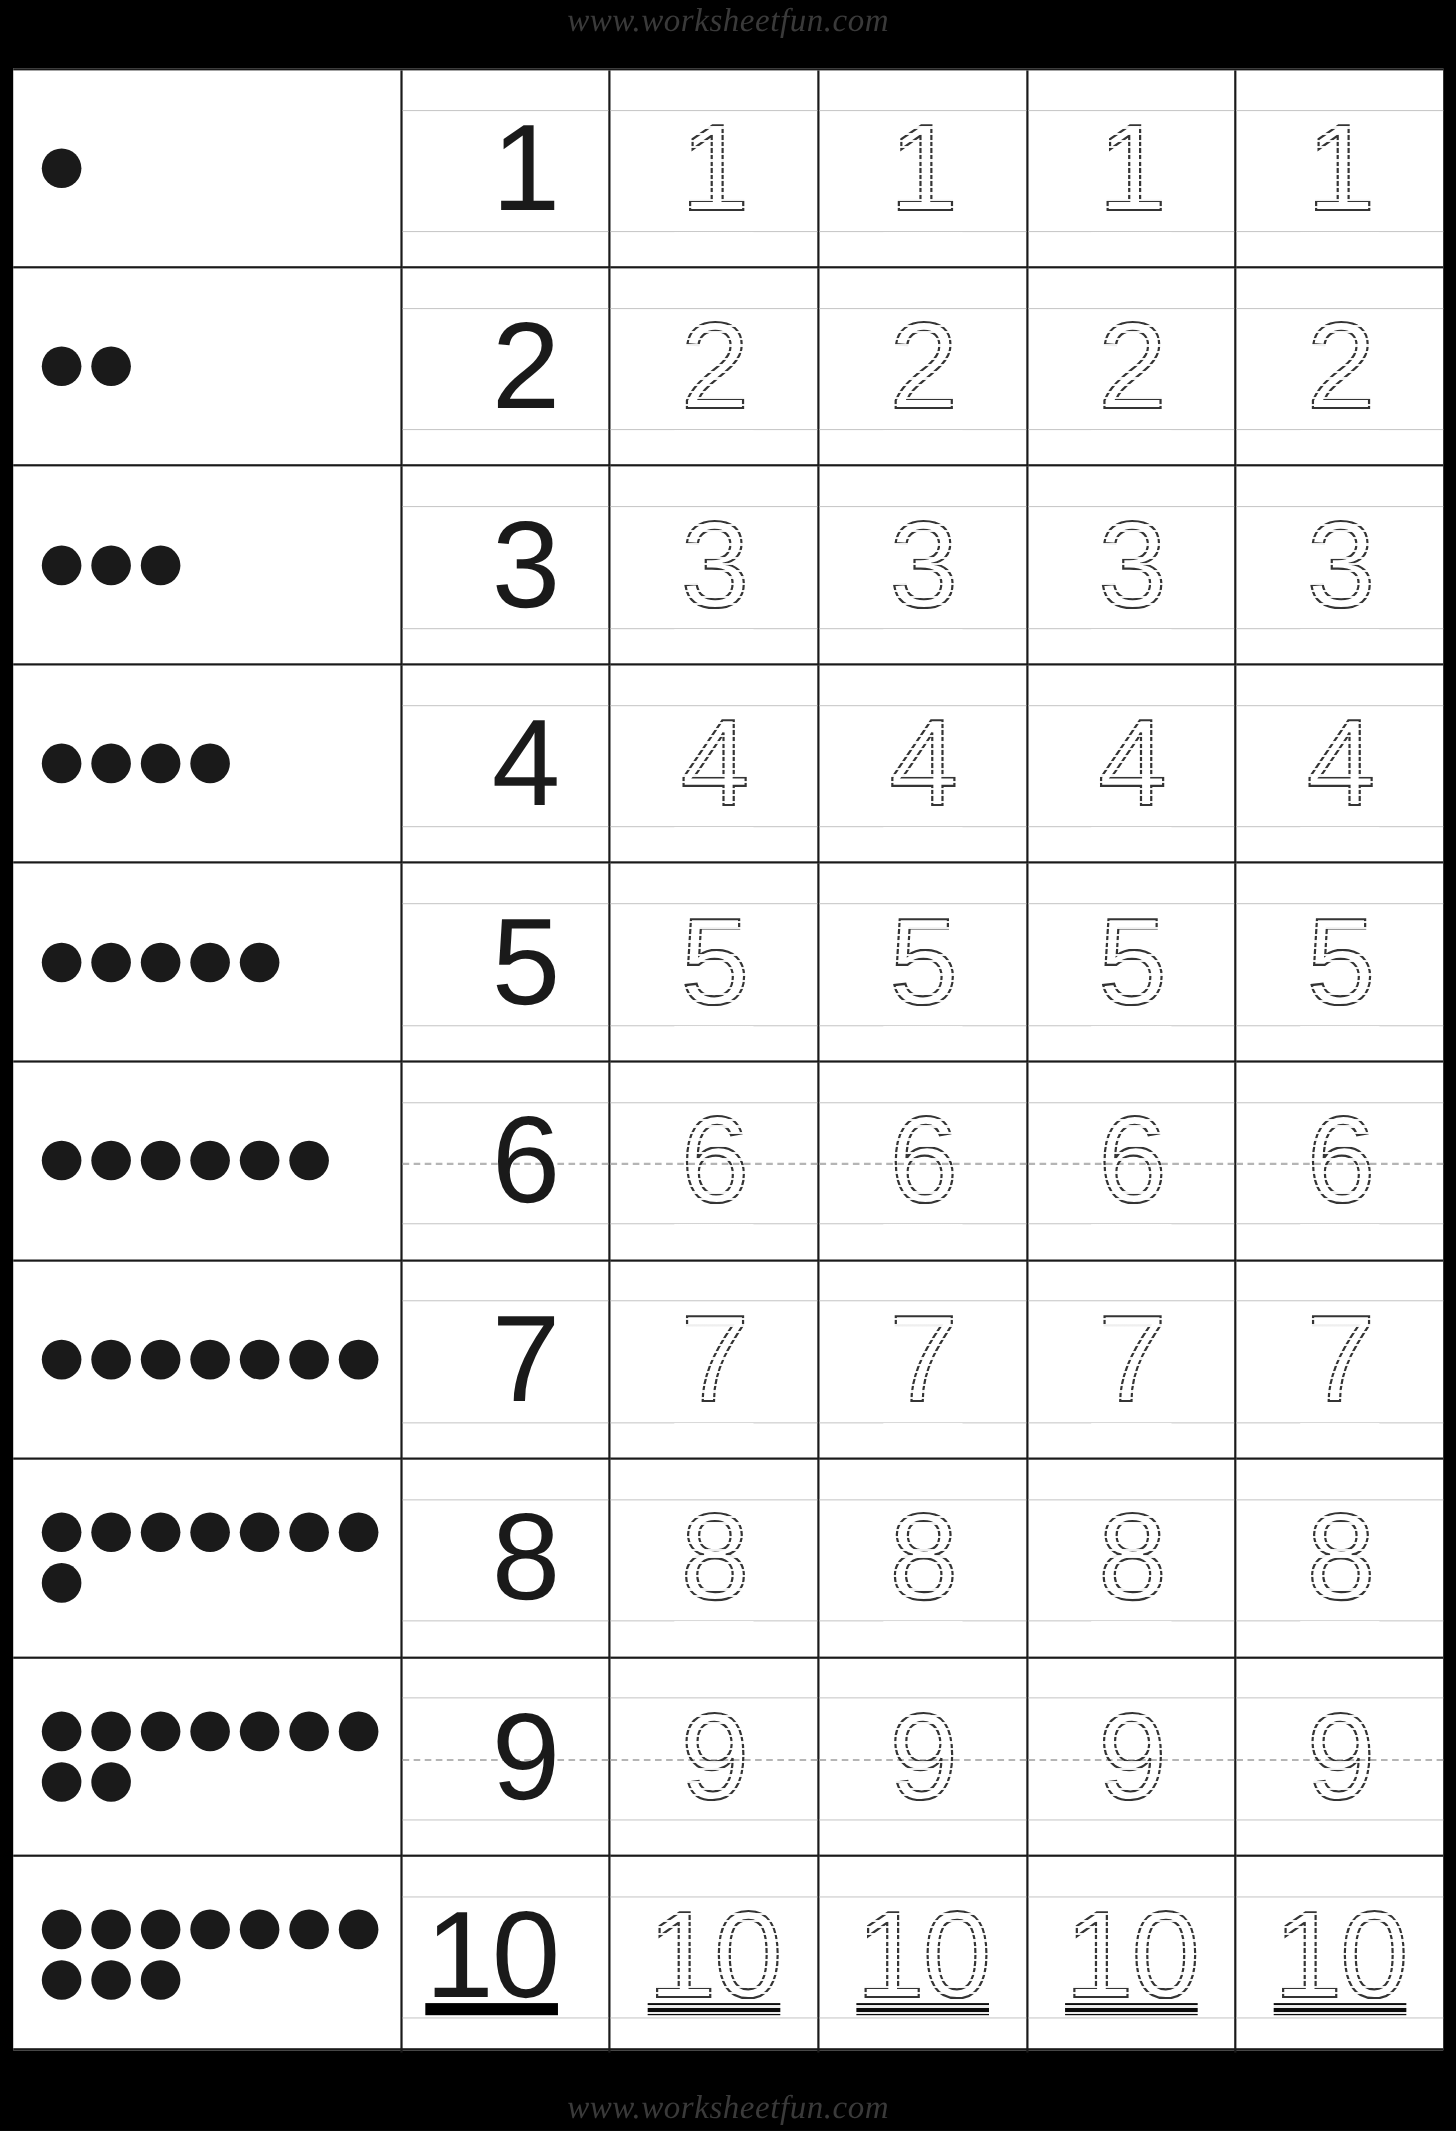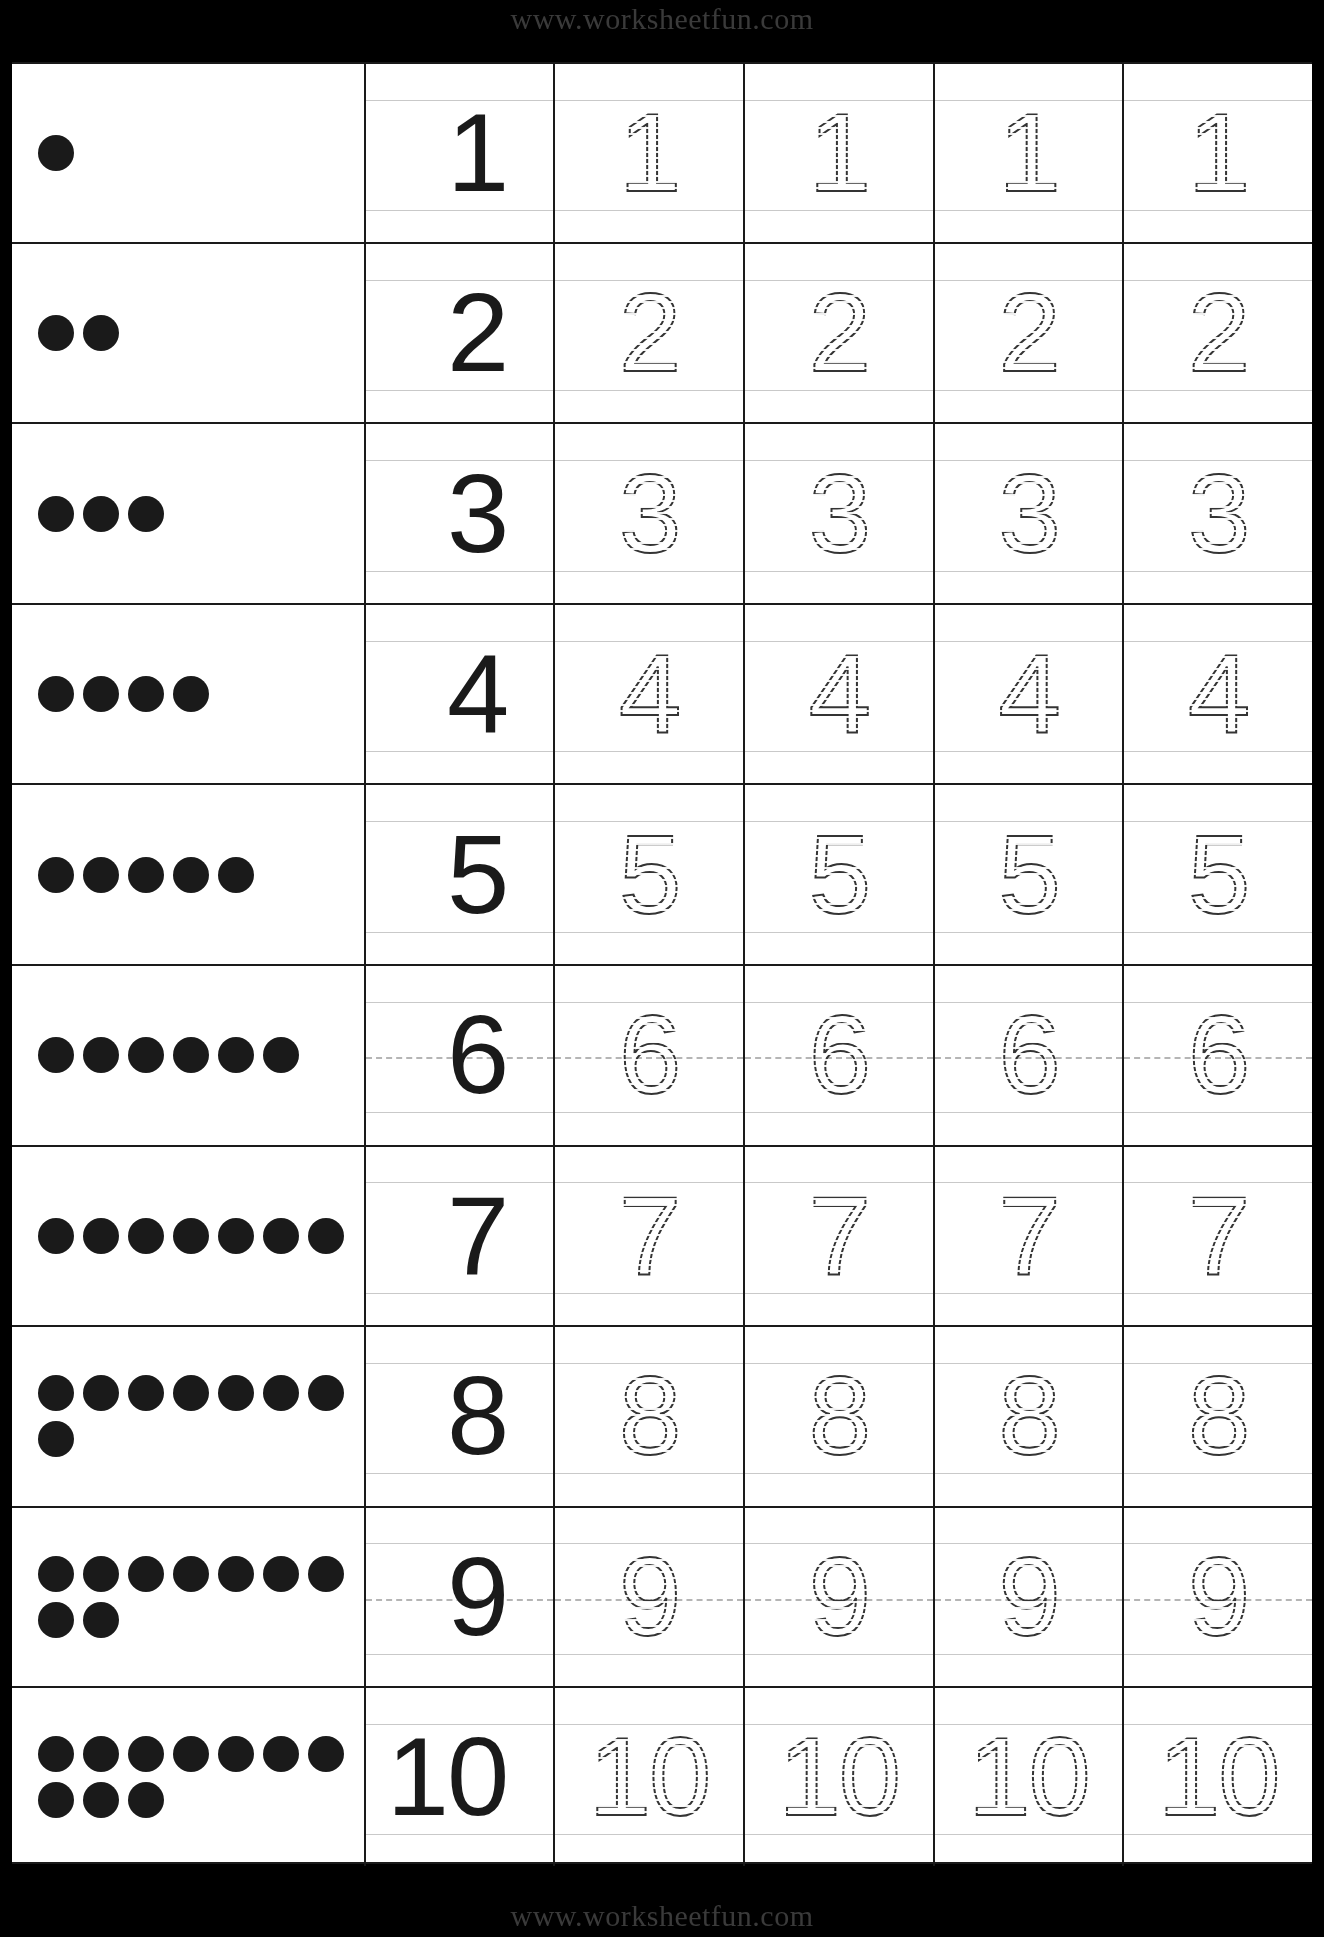--- a/index.html
+++ b/index.html
@@ -26,20 +26,21 @@
   .watermark {
     position: absolute;
     left: 0;
     width: 1324px;
     text-align: center;
     color: #3a3a3a;
     font-size: 30px;
     letter-spacing: 0.5px;
     font-family: "Liberation Serif", serif;
     user-select: none;
+    font-style: italic;
   }
   .watermark.top { top: 2px; }
   .watermark.bottom { bottom: 4px; }
 
   .sheet {
     position: absolute;
     left: 12px;
     top: 62px;
     width: 1300px;
     height: 1802px;
@@ -57,21 +58,21 @@
   }
   table.grid td {
     border: 2px solid #1a1a1a;
     padding: 0;
     position: relative;
     vertical-align: middle;
   }
   table.grid tr td:first-child { border-left: none; }
   table.grid tr td:last-child { border-right: none; }
   table.grid tr:first-child td { border-top: none; }
-  table.grid tr:last-child td { border-bottom: none; }
+  table.grid tr:last-child td { border-bottom: none; text-decoration: underline; }
 
   .col-dots { width: 300px; }
   .col-cell { width: 160px; }
 
   
   .dots {
     display: flex;
     flex-wrap: wrap;
     align-content: center;
     justify-content: flex-start;

